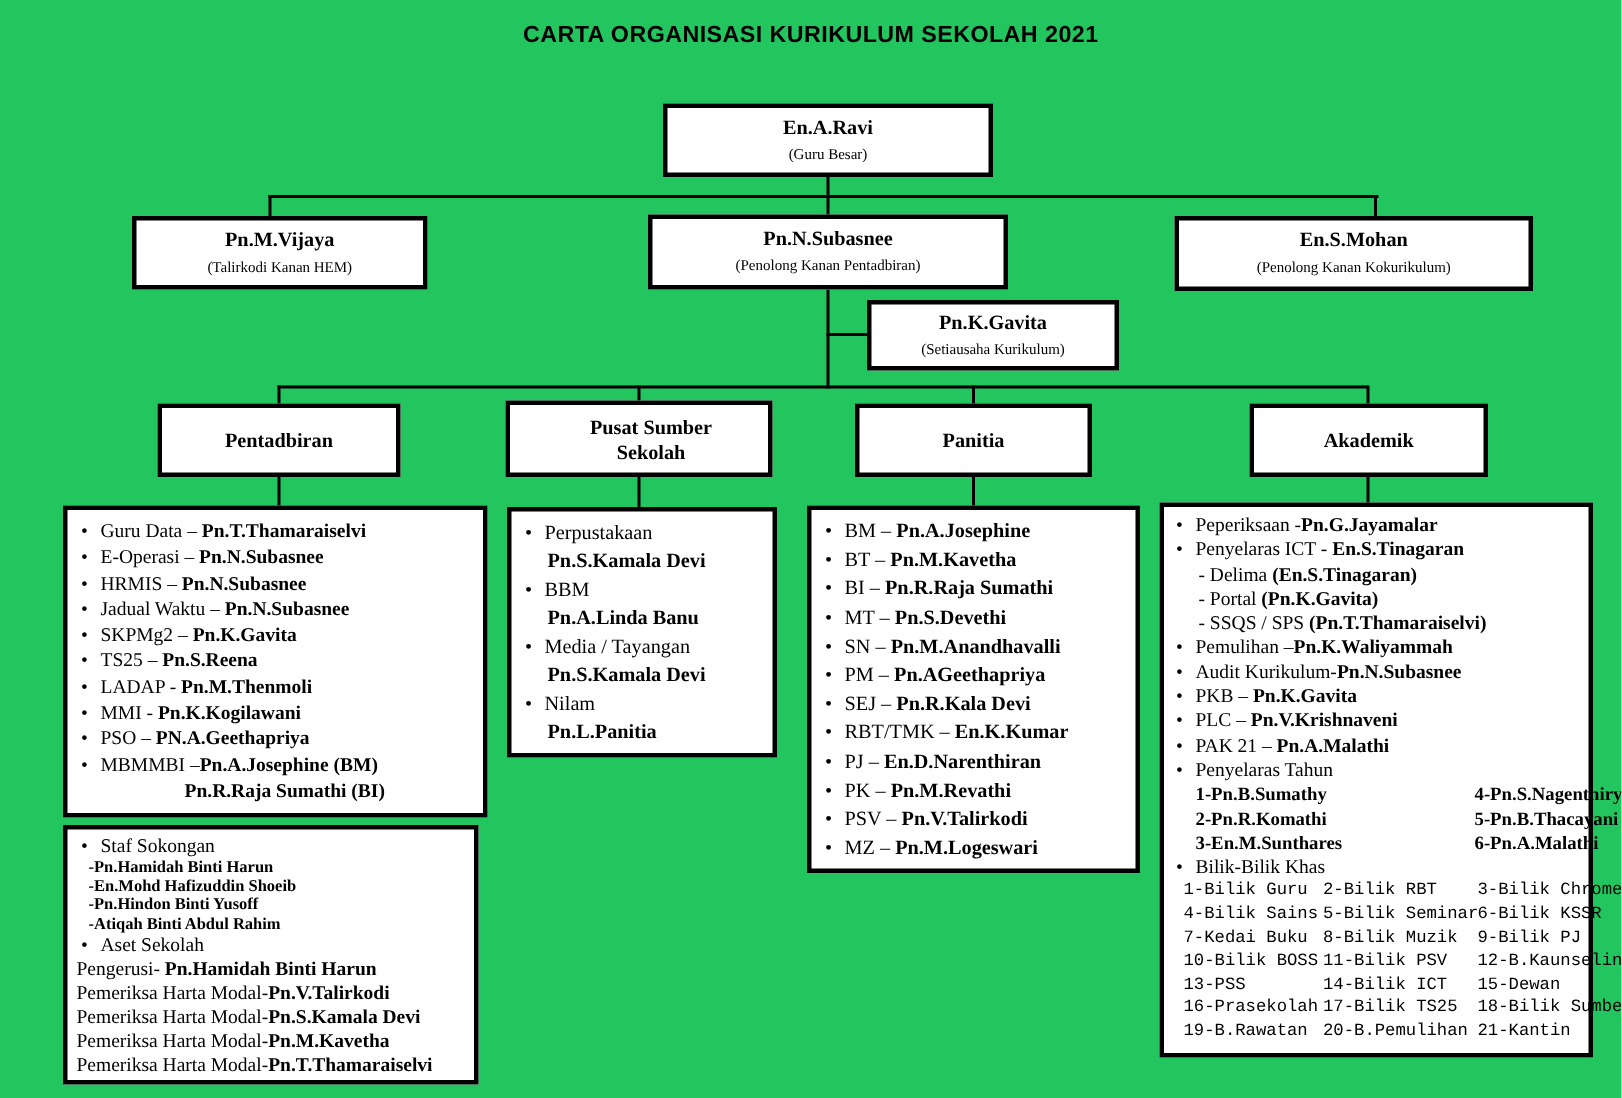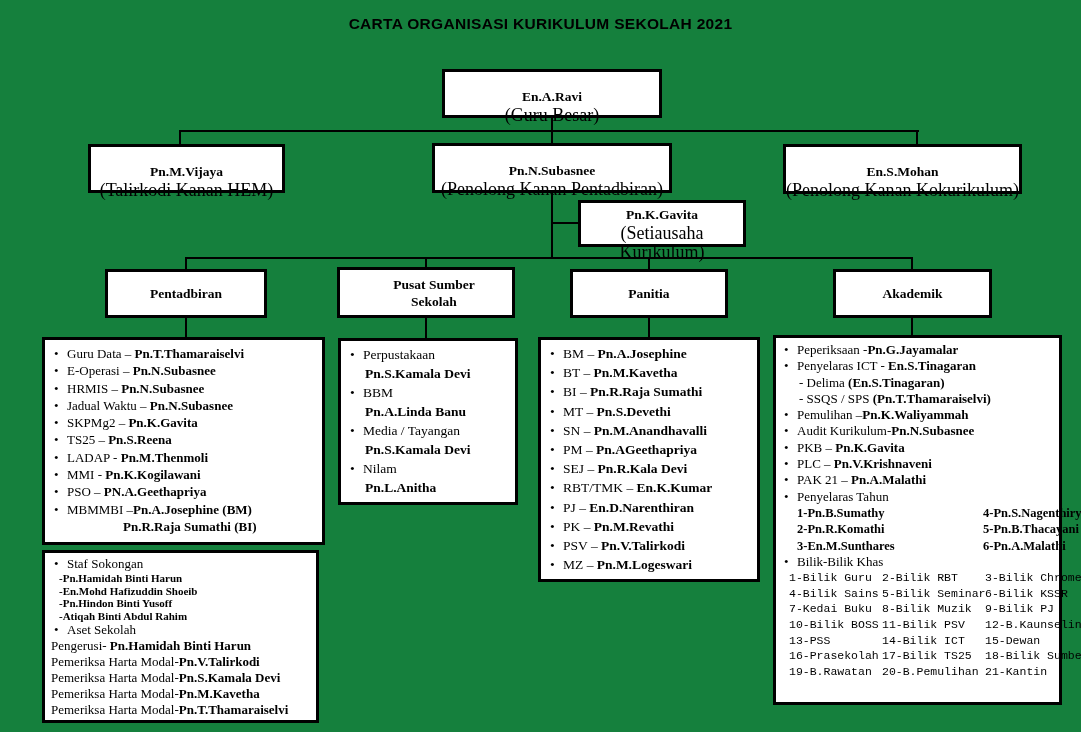--- a/index.html
+++ b/index.html
@@ -1,23 +1,23 @@
 <!DOCTYPE html>
 <html><head>
 <meta charset="utf-8">
 <style>
   html,body{margin:0;padding:0;background:#fff;}
-  .canvas{position:relative;width:1081px;height:732px;background:#15803d;color:#000;
+  .canvas{position:relative;width:1081px;height:732px;background:#22c55e;color:#000;
           font-family:"Liberation Serif",serif;overflow:hidden;}
   .title{position:absolute;top:15px;left:0;right:0;text-align:center;
          font-family:"Liberation Sans",sans-serif;font-weight:bold;font-size:15.5px;letter-spacing:.3px;}
   .node{position:absolute;border:3px solid #000;background:#fff;text-align:center;
-        box-sizing:border-box;padding-top:15px;}
+        box-sizing:border-box;padding-top:3px;}
   .node .nm{font-weight:bold;font-size:13.5px;line-height:19px;}
-  .node .rl{font-size:18px;line-height:19px;}
+  .node .rl{font-size:10px;line-height:19px;}
   #node-ravi{left:442px;top:69px;width:220px;height:49px;}
   #node-vijaya{left:88px;top:144px;width:197px;height:49px;}
   #node-subasnee{left:432px;top:143px;width:240px;height:50px;}
   #node-mohan{left:783px;top:144px;width:239px;height:50px;}
   #node-gavita{left:578px;top:200px;width:168px;height:47px;padding-top:2px;}
   .hdr{position:absolute;border:3px solid #000;background:#fff;box-sizing:border-box;
        display:flex;align-items:center;justify-content:center;text-align:center;
        font-weight:bold;font-size:13.5px;line-height:17px;}
   #hdr-pentadbiran{left:105px;top:269px;width:162px;height:49px;}
   #hdr-pusat{left:337px;top:267px;width:178px;height:51px;padding-left:16px;}
@@ -208,21 +208,21 @@
         <span class="ct"><span>Media / Tayangan</span></span>
       </div>
       <div class="line ind1">
         <span class="ct"><span class="b">Pn.S.Kamala Devi</span></span>
       </div>
       <div class="line">
         <span class="bullet">•</span>
         <span class="ct"><span>Nilam</span></span>
       </div>
       <div class="line ind1">
-        <span class="ct"><span class="b">Pn.L.Anitha</span></span>
+        <span class="ct"><span class="b">Pn.L.Panitia</span></span>
       </div>
     </div>
   <div class="listbox" id="list-panitia">
       <div class="line">
         <span class="bullet">•</span>
         <span class="ct"><span>BM – </span><span class="b">Pn.A.Josephine</span></span>
       </div>
       <div class="line">
         <span class="bullet">•</span>
         <span class="ct"><span>BT – </span><span class="b">Pn.M.Kavetha</span></span>
@@ -272,20 +272,23 @@
       <div class="line">
         <span class="bullet">•</span>
         <span class="ct"><span>Peperiksaan -</span><span class="b">Pn.G.Jayamalar</span></span>
       </div>
       <div class="line">
         <span class="bullet">•</span>
         <span class="ct"><span>Penyelaras ICT - </span><span class="b">En.S.Tinagaran</span></span>
       </div>
       <div class="line ind1">
         <span class="ct"><span>- Delima </span><span class="b">(En.S.Tinagaran)</span></span>
+      </div>
+      <div class="line ind1">
+        <span class="ct"><span>- Portal </span><span class="b">(Pn.K.Gavita)</span></span>
       </div>
       <div class="line ind1">
         <span class="ct"><span>- SSQS / SPS </span><span class="b">(Pn.T.Thamaraiselvi)</span></span>
       </div>
       <div class="line">
         <span class="bullet">•</span>
         <span class="ct"><span>Pemulihan –</span><span class="b">Pn.K.Waliyammah</span></span>
       </div>
       <div class="line">
         <span class="bullet">•</span>

